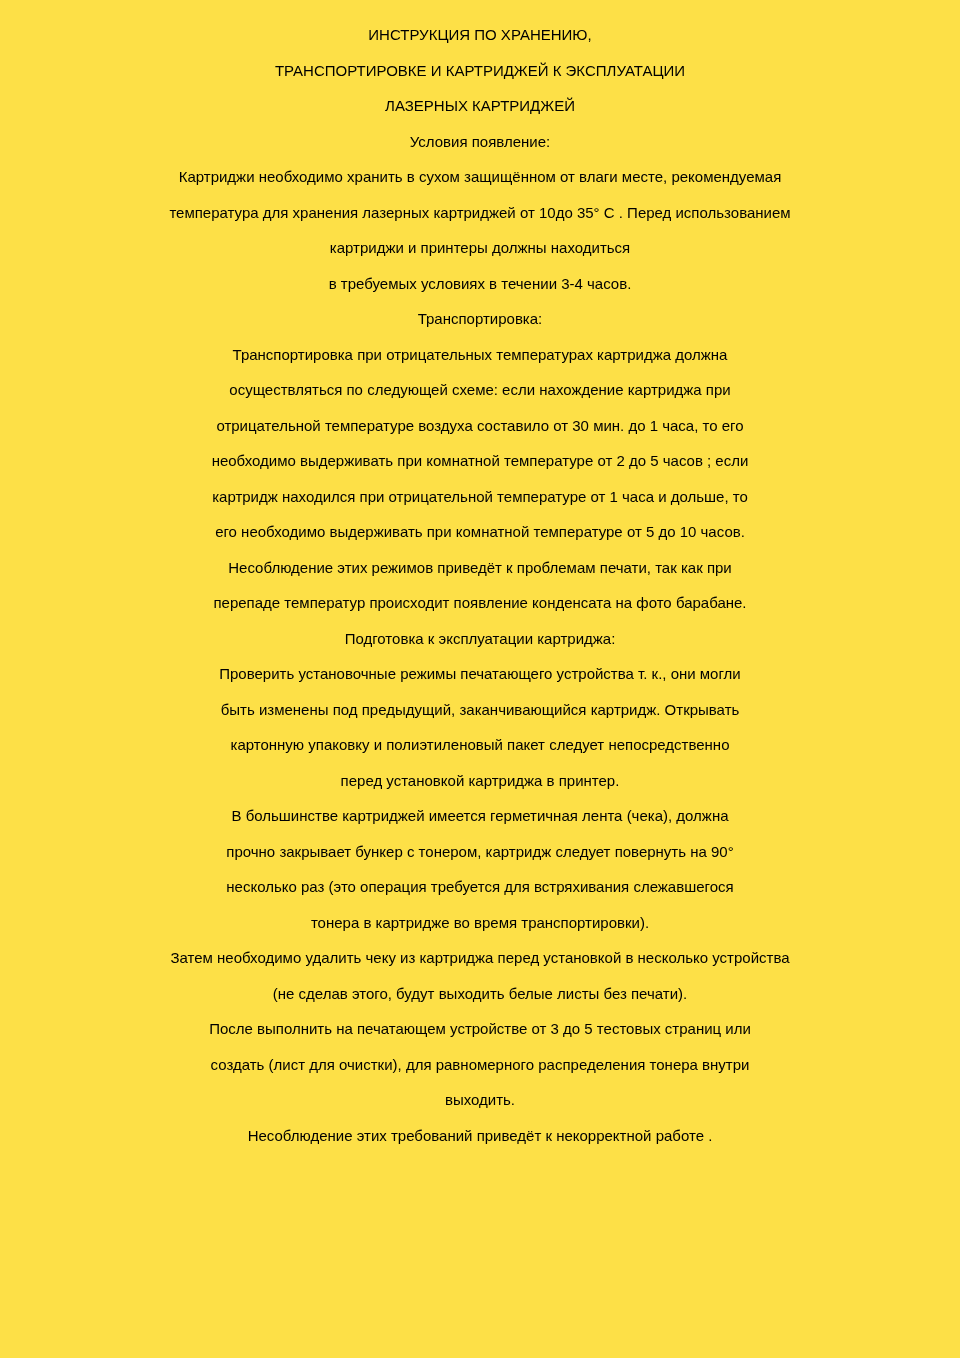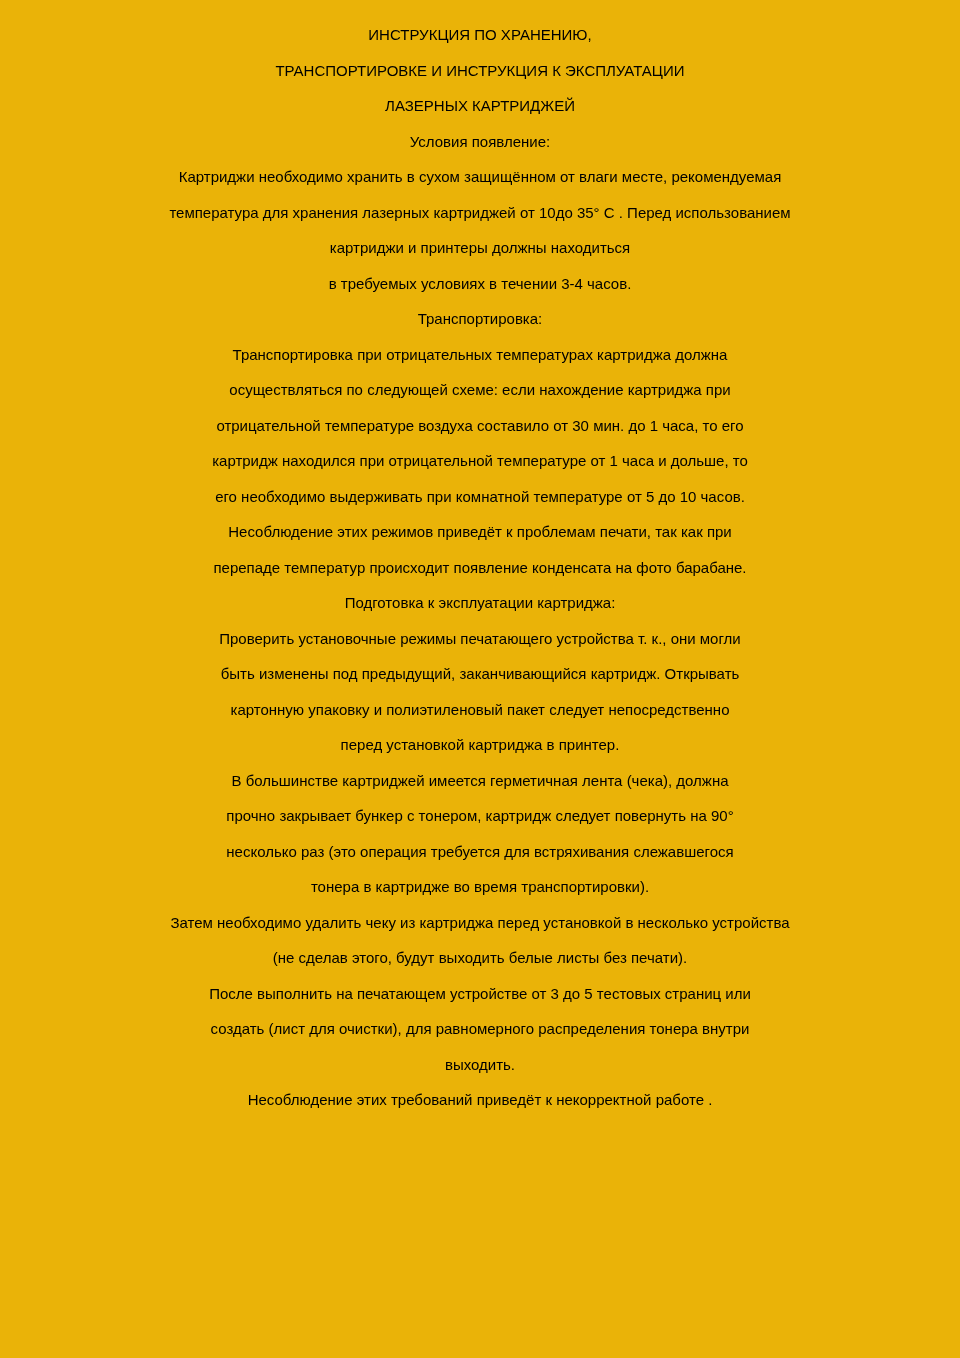--- a/index.html
+++ b/index.html
@@ -4,54 +4,55 @@
   <style>
     html, body {
       margin: 0;
       padding: 0;
       background: #ffffff;
     }
     .page {
       position: relative;
       width: 960px;
       height: 1358px;
-      background: #eab308;
+      background: #fde047;
       box-sizing: border-box;
       padding-top: 17px;
       overflow: hidden;
       margin: 0 auto;
     }
     .doc-line {
       font-family: "Liberation Sans", sans-serif;
       font-size: 15px;
       line-height: 35.5px;
       color: #000000;
       text-align: center;
       white-space: pre-wrap;
     }
   </style>
 </head>
 <body>
 
 <div class="page">
 
   <div class="doc-line">ИНСТРУКЦИЯ ПО ХРАНЕНИЮ,</div>
-  <div class="doc-line">ТРАНСПОРТИРОВКЕ И ИНСТРУКЦИЯ К ЭКСПЛУАТАЦИИ</div>
+  <div class="doc-line">ТРАНСПОРТИРОВКЕ И КАРТРИДЖЕЙ К ЭКСПЛУАТАЦИИ</div>
   <div class="doc-line">ЛАЗЕРНЫХ КАРТРИДЖЕЙ</div>
 
   <div class="doc-line">Условия появление:</div>
   <div class="doc-line">Картриджи необходимо хранить в сухом защищённом от влаги месте, рекомендуемая</div>
   <div class="doc-line">температура для хранения лазерных картриджей от 10до 35° С . Перед использованием</div>
   <div class="doc-line">картриджи и принтеры должны находиться</div>
   <div class="doc-line">в требуемых условиях в течении 3-4 часов.</div>
 
   <div class="doc-line">Транспортировка:</div>
   <div class="doc-line">Транспортировка при отрицательных температурах картриджа должна</div>
   <div class="doc-line">осуществляться по следующей схеме: если нахождение картриджа при</div>
   <div class="doc-line">отрицательной температуре воздуха составило от 30 мин. до 1 часа, то его</div>
+  <div class="doc-line">необходимо выдерживать при комнатной температуре от 2 до 5 часов ; если</div>
   <div class="doc-line">картридж находился при отрицательной температуре от 1 часа и дольше, то</div>
   <div class="doc-line">его необходимо выдерживать при комнатной температуре от 5 до 10 часов.</div>
   <div class="doc-line">Несоблюдение этих режимов приведёт к проблемам печати, так как при</div>
   <div class="doc-line">перепаде температур происходит появление конденсата на фото барабане.</div>
 
   <div class="doc-line">Подготовка к эксплуатации картриджа:</div>
   <div class="doc-line">Проверить установочные режимы печатающего устройства т. к., они могли</div>
   <div class="doc-line">быть изменены под предыдущий, заканчивающийся картридж. Открывать</div>
   <div class="doc-line">картонную упаковку и полиэтиленовый пакет следует непосредственно</div>
   <div class="doc-line">перед установкой картриджа в принтер.</div>

